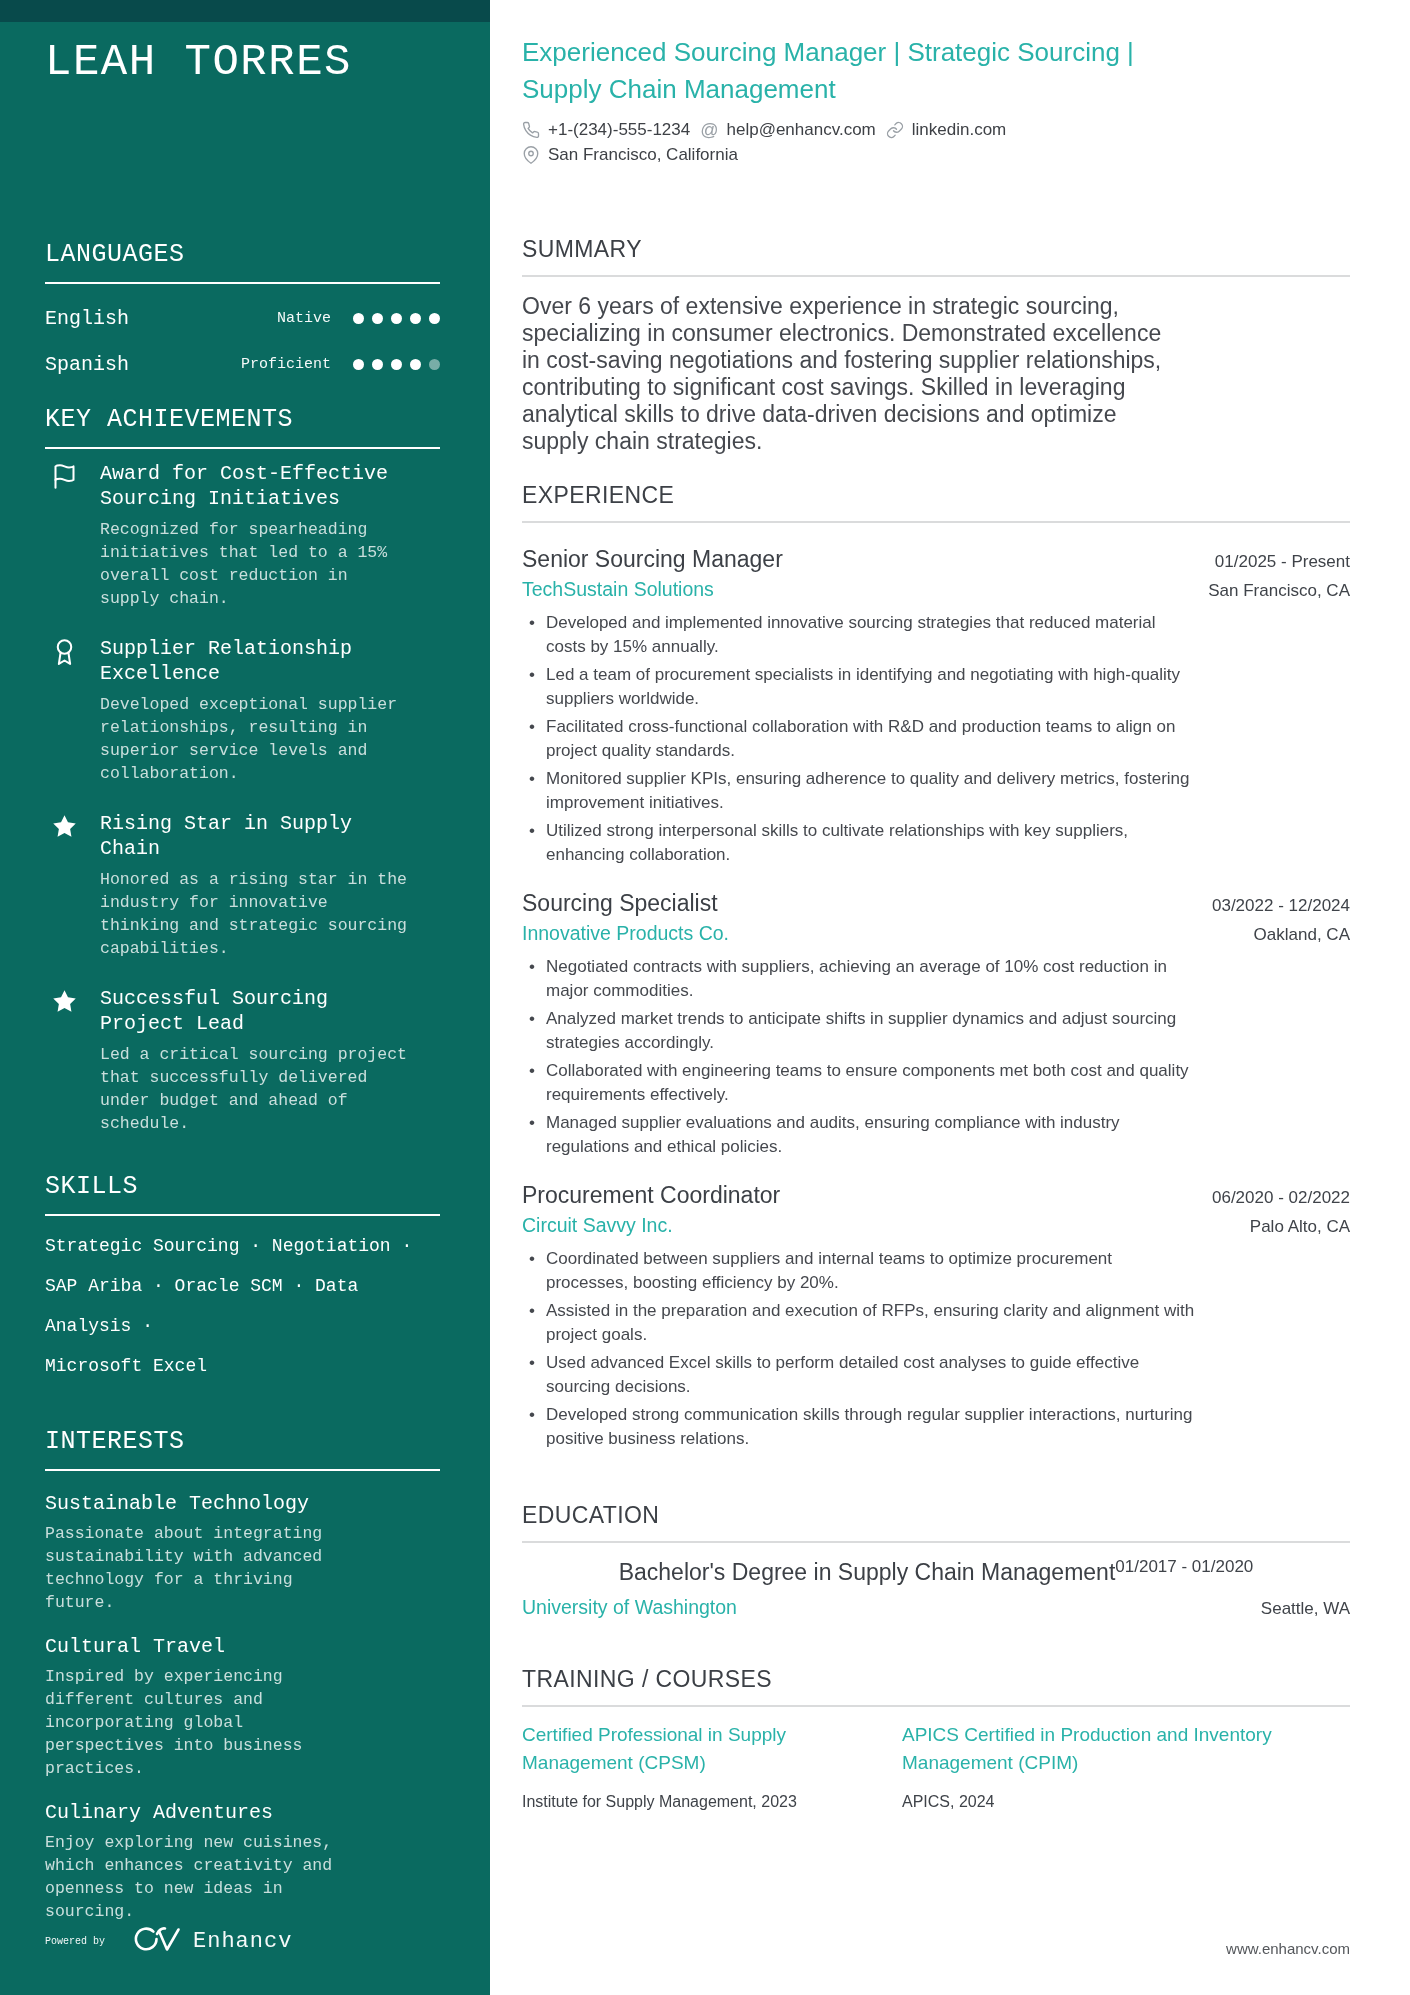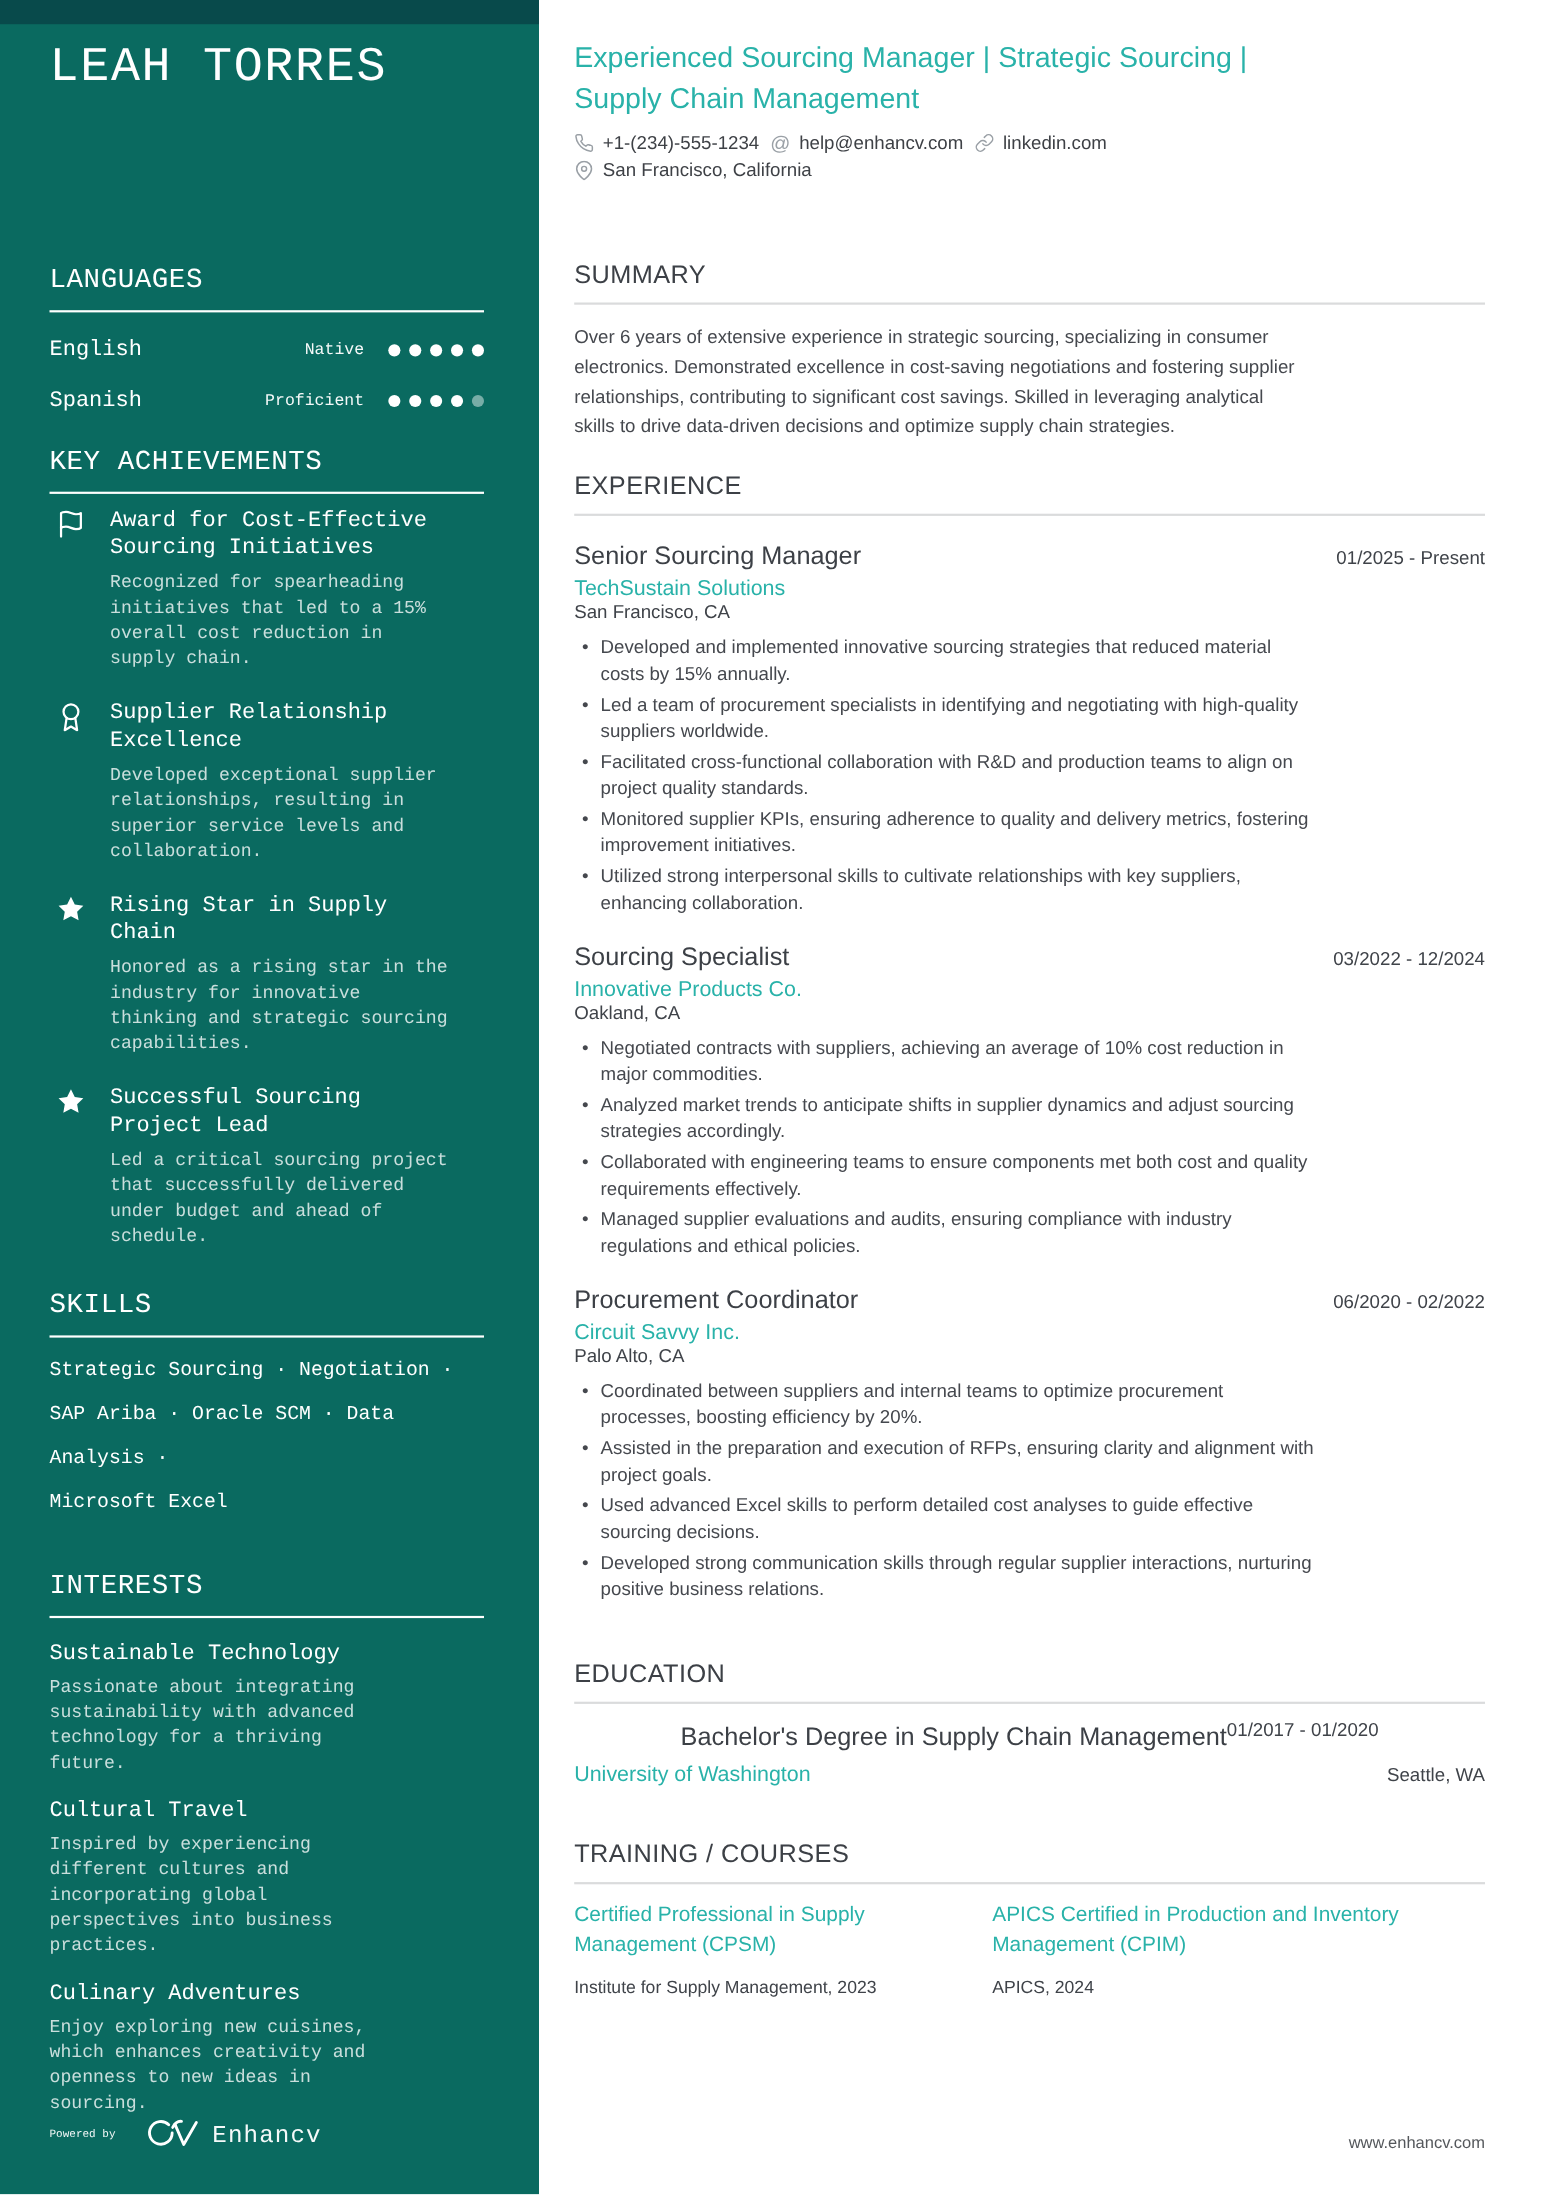--- a/index.html
+++ b/index.html
@@ -42,28 +42,28 @@
   .main{position:absolute;left:490px;top:0;right:0;bottom:0;padding:34px 60px 0 32px;}
   .title-line{font-size:26px;line-height:37px;font-weight:500;color:#29b2a9;}
   .contact{margin-top:12px;}
   .contact-row{display:flex;gap:10px;margin-top:5px;align-items:flex-start;}
   .contact-item{display:flex;align-items:center;gap:8px;font-size:17px;color:#3e4146;}
   .cicon{width:18px;height:18px;color:#9aa0a6;flex:0 0 auto;}
   .at-glyph{font-size:18px;color:#9aa0a6;line-height:18px;}
   .main-heading{font-size:23px;font-weight:500;color:#3c4046;letter-spacing:.4px;line-height:28px;
                 padding-bottom:12px;border-bottom:2px solid #dadbdc;}
   .sec-summary{margin-top:70px;}
-  .summary-text{margin-top:16px;font-size:17px;line-height:27px;color:#45484e;max-width:660px;}
+  .summary-text{margin-top:16px;font-size:23px;line-height:27px;color:#45484e;max-width:660px;}
   .sec-experience{margin-top:26px;}
   .job{margin-top:22px;}
   .job:first-of-type{margin-top:12px;}
   .job-head{display:flex;justify-content:space-between;align-items:baseline;}
   .job-title{font-size:23px;font-weight:500;color:#3c4046;line-height:28px;}
   .job-dates{font-size:17px;color:#3f4349;white-space:nowrap;}
-  .job-sub{display:flex;justify-content:space-between;align-items:baseline;margin-top:5px;flex-direction:column;}
+  .job-sub{display:flex;justify-content:space-between;align-items:baseline;margin-top:5px;}
   .job-company{font-size:19.5px;font-weight:500;color:#29b2a9;}
   .job-loc{font-size:17px;color:#3f4349;white-space:nowrap;}
   ul.bullets{margin:10px 0 0;padding:0;list-style:none;}
   ul.bullets li{position:relative;padding-left:24px;font-size:17px;line-height:24px;
                 color:#45484e;max-width:650px;margin-bottom:4px;}
   ul.bullets li::before{content:"•";position:absolute;left:7px;top:0;color:#45484e;}
   .sec-education{margin-top:50px;}
   .edu-row{display:flex;justify-content:center;margin-top:14px;}
   .edu-degree{font-size:23px;font-weight:500;color:#3c4046;line-height:31px;max-width:520px;}
   .edu-sub{display:flex;justify-content:space-between;align-items:baseline;margin-top:8px;}

